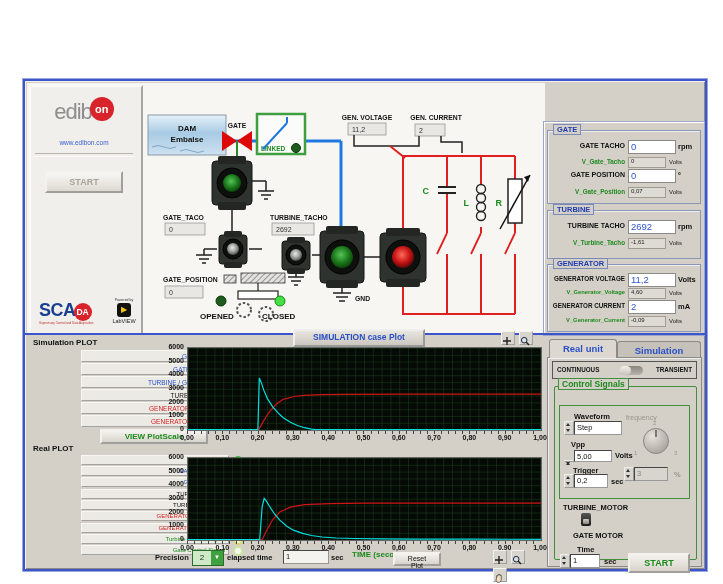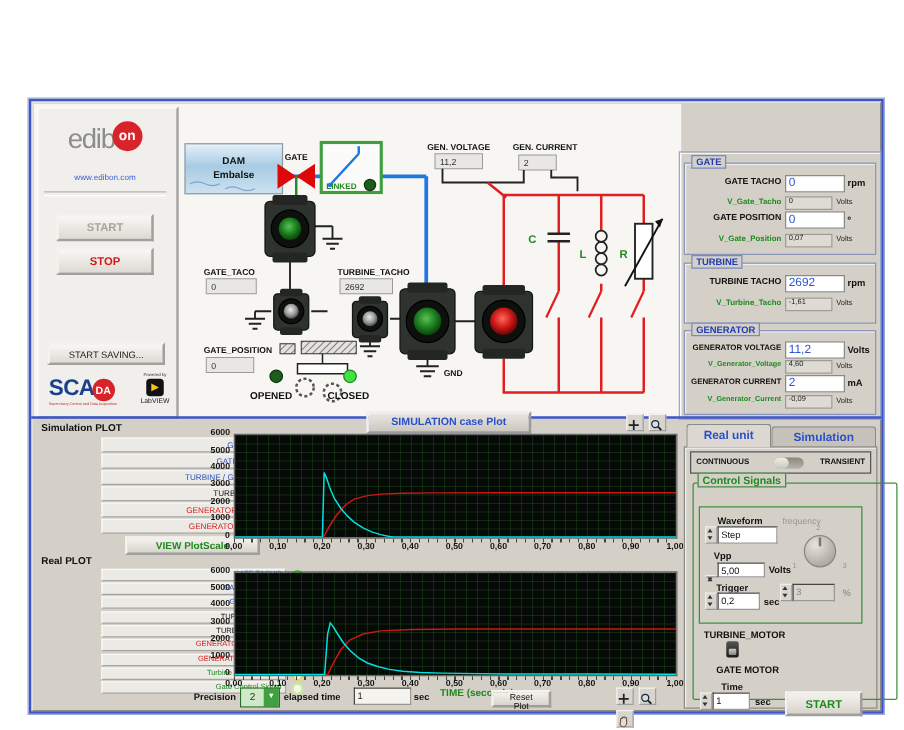--- a/index.html
+++ b/index.html
@@ -100,21 +100,21 @@
   .tab{position:absolute;height:18px;font-size:9.5px;font-weight:bold;color:#2a50c8;text-align:center;line-height:17px;
     border:1px solid #8a8a86;border-bottom:none;border-radius:3px 3px 0 0;}
   .tab-active{background:#dcd8d1;z-index:2;}
   .tab-inactive{background:#c6c2ba;top:260px;height:16px;}
   .tab-body{position:absolute;left:522px;top:276px;width:153px;height:208px;background:#d4d0c8;
     border:1px solid #8a8a86;box-shadow:inset 1px 1px 0 #eee;}
   .mode-box{position:absolute;left:4px;top:3px;width:143px;height:16px;border:1px solid #555;}
   .mode-txt{position:absolute;top:4px;font-size:6.3px;font-weight:bold;color:#111;}
   .htoggle{position:absolute;left:66px;top:4px;width:24px;height:9px;border-radius:5px;background:linear-gradient(#8a867e,#b8b4ac);}
   .htoggle .knob{position:absolute;left:0;top:0;width:12px;height:9px;border-radius:5px;background:linear-gradient(#f2f0ea,#c8c4bc);}
-  .cs-outer{position:absolute;left:6px;top:28px;width:141px;height:172px;border:1.5px solid #3f8f3f;border-radius:2px;padding-left:21px;}
+  .cs-outer{position:absolute;left:6px;top:28px;width:141px;height:172px;border:1.5px solid #3f8f3f;border-radius:2px;}
   .cs-title{position:absolute;left:10px;top:20px;padding:0 3px;background:#d4d0c8;border:1px solid #3f8f3f;
     font-size:8.5px;font-weight:bold;color:#1d8a1d;z-index:3;}
   .cs-inner{position:absolute;left:4px;top:18px;width:129px;height:92px;border:1px solid #3f8f3f;}
   .spin{position:absolute;display:flex;height:14px;}
   .spin-btns{width:8px;display:flex;flex-direction:column;border:1px outset #eee;background:#d8d5cf;}
   .spin-btns i{flex:1;position:relative;}
   .spin-btns i.up::after{content:"";position:absolute;left:1px;top:1px;border-left:2.5px solid transparent;
     border-right:2.5px solid transparent;border-bottom:3px solid #333;}
   .spin-btns i.dn::after{content:"";position:absolute;left:1px;top:1px;border-left:2.5px solid transparent;
     border-right:2.5px solid transparent;border-top:3px solid #333;}
@@ -136,22 +136,20 @@
 <div class="window">
   <div class="top-bg"></div>
 
   <div class="sidebar">
     <div class="logo">
       <span class="logo-txt">edib</span><span class="logo-circle"><span>on</span></span>
     </div>
     <div class="website">www.edibon.com</div>
     <div class="groove"></div>
     <button class="btn start-btn">START</button>
-    <button class="btn stop-btn">STOP</button>
-    <button class="btn saving-btn">START SAVING...</button>
     <div class="scada">
       <span class="scada-txt">SCA</span><span class="scada-circle">DA</span>
       <div class="scada-sub">Supervisory Control and Data Acquisition</div>
     </div>
     <div class="lv">
       <div class="lv-pow">Powered by</div>
       <div class="lv-box">▶</div>
       <div class="lv-name">LabVIEW</div>
     </div>
   </div>

